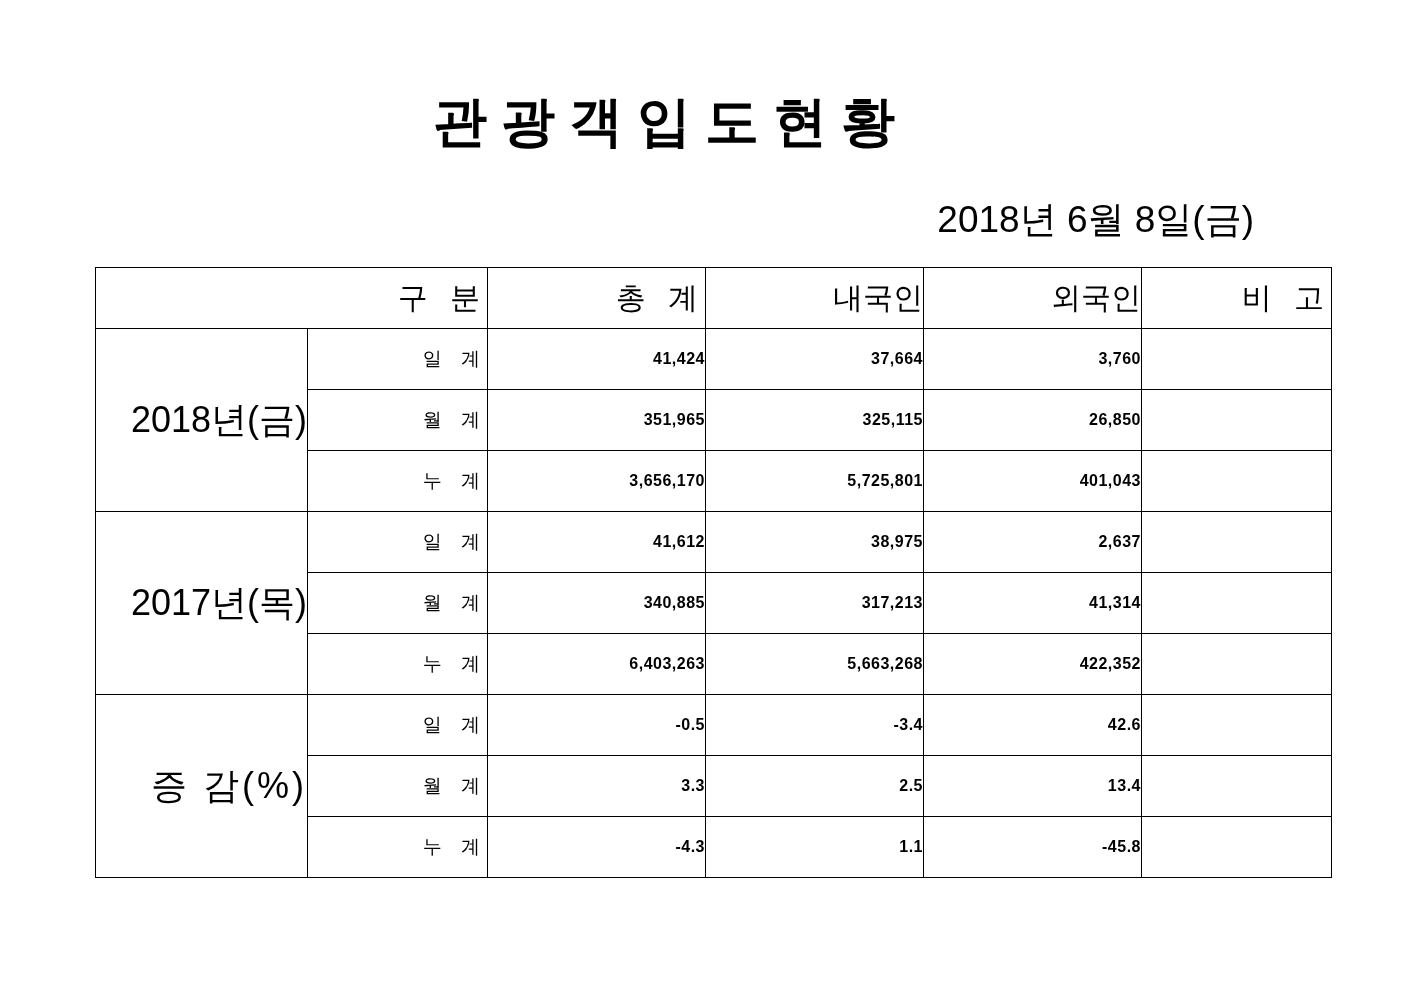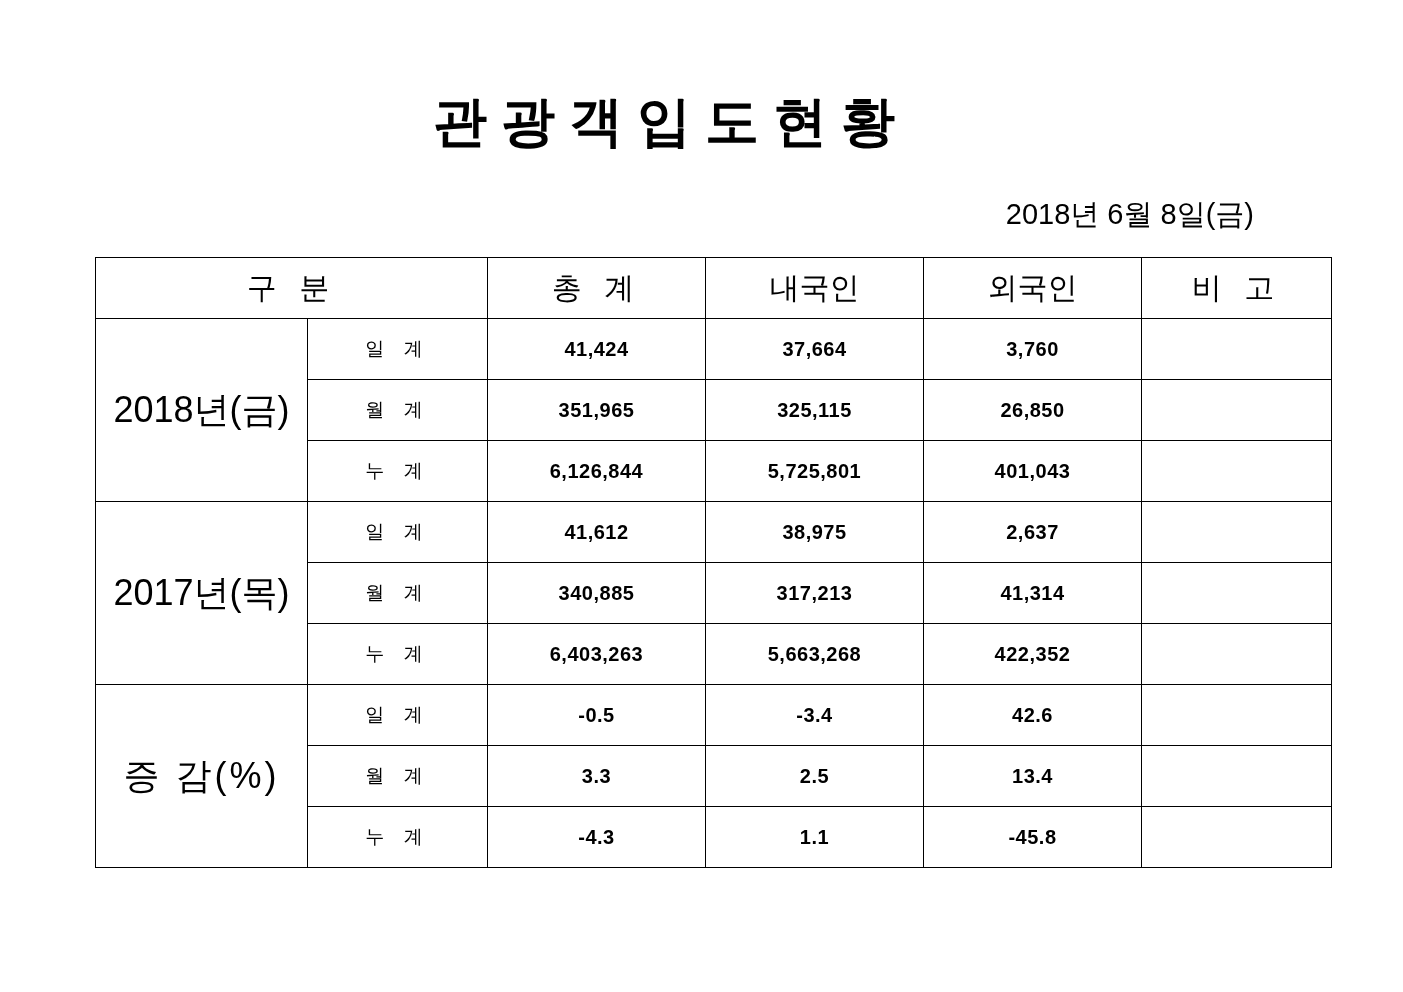--- a/index.html
+++ b/index.html
@@ -24,36 +24,36 @@
     text-align: center;
     font-size: 54px;
     font-weight: bold;
     letter-spacing: 14px;
     padding-top: 92px;
     line-height: 1.1;
     white-space: nowrap;
   }
   .date-line {
     text-align: right;
-    font-size: 29px;
+    font-size: 37px;
     padding-right: 88px;
     padding-top: 44px;
     letter-spacing: 0px;
   }
   .table-wrap {
     padding: 22px 72px 0 95px;
   }
   table.report {
     border-collapse: collapse;
     width: 1236px;
     table-layout: fixed;
   }
   table.report td {
     border: 1.6px solid #000000;
-    text-align: center;
+    text-align: right;
     vertical-align: middle;
     height: 60px;
     padding: 0;
   }
   .col-cat1 { width: 212px; }
   .col-cat2 { width: 180px; }
   .col-total { width: 218px; }
   .col-dom  { width: 218px; }
   .col-for  { width: 218px; }
   .col-note { width: 190px; }
@@ -74,21 +74,21 @@
   }
   .cat-main.spaced {
     letter-spacing: 3px;
   }
   .cat-sub {
     font-size: 19px;
     letter-spacing: 7px;
     padding-left: 6px;
   }
   .num {
-    font-size: 20px;
+    font-size: 16px;
     font-weight: bold;
     letter-spacing: 0.5px;
   }
   .blank { }
 </style>
 </head>
 <body>
 
 <div class="page">
 
@@ -125,21 +125,21 @@
         </tr>
         <tr>
           <td class="cat-sub">월 계</td>
           <td class="num">351,965</td>
           <td class="num">325,115</td>
           <td class="num">26,850</td>
           <td class="blank"></td>
         </tr>
         <tr>
           <td class="cat-sub">누 계</td>
-          <td class="num">6,126,844</td>
+          <td class="num">3,656,170</td>
           <td class="num">5,725,801</td>
           <td class="num">401,043</td>
           <td class="blank"></td>
         </tr>
 
         <tr>
           <td class="cat-main" rowspan="3">2017년(목)</td>
           <td class="cat-sub">일 계</td>
           <td class="num">41,612</td>
           <td class="num">38,975</td>

